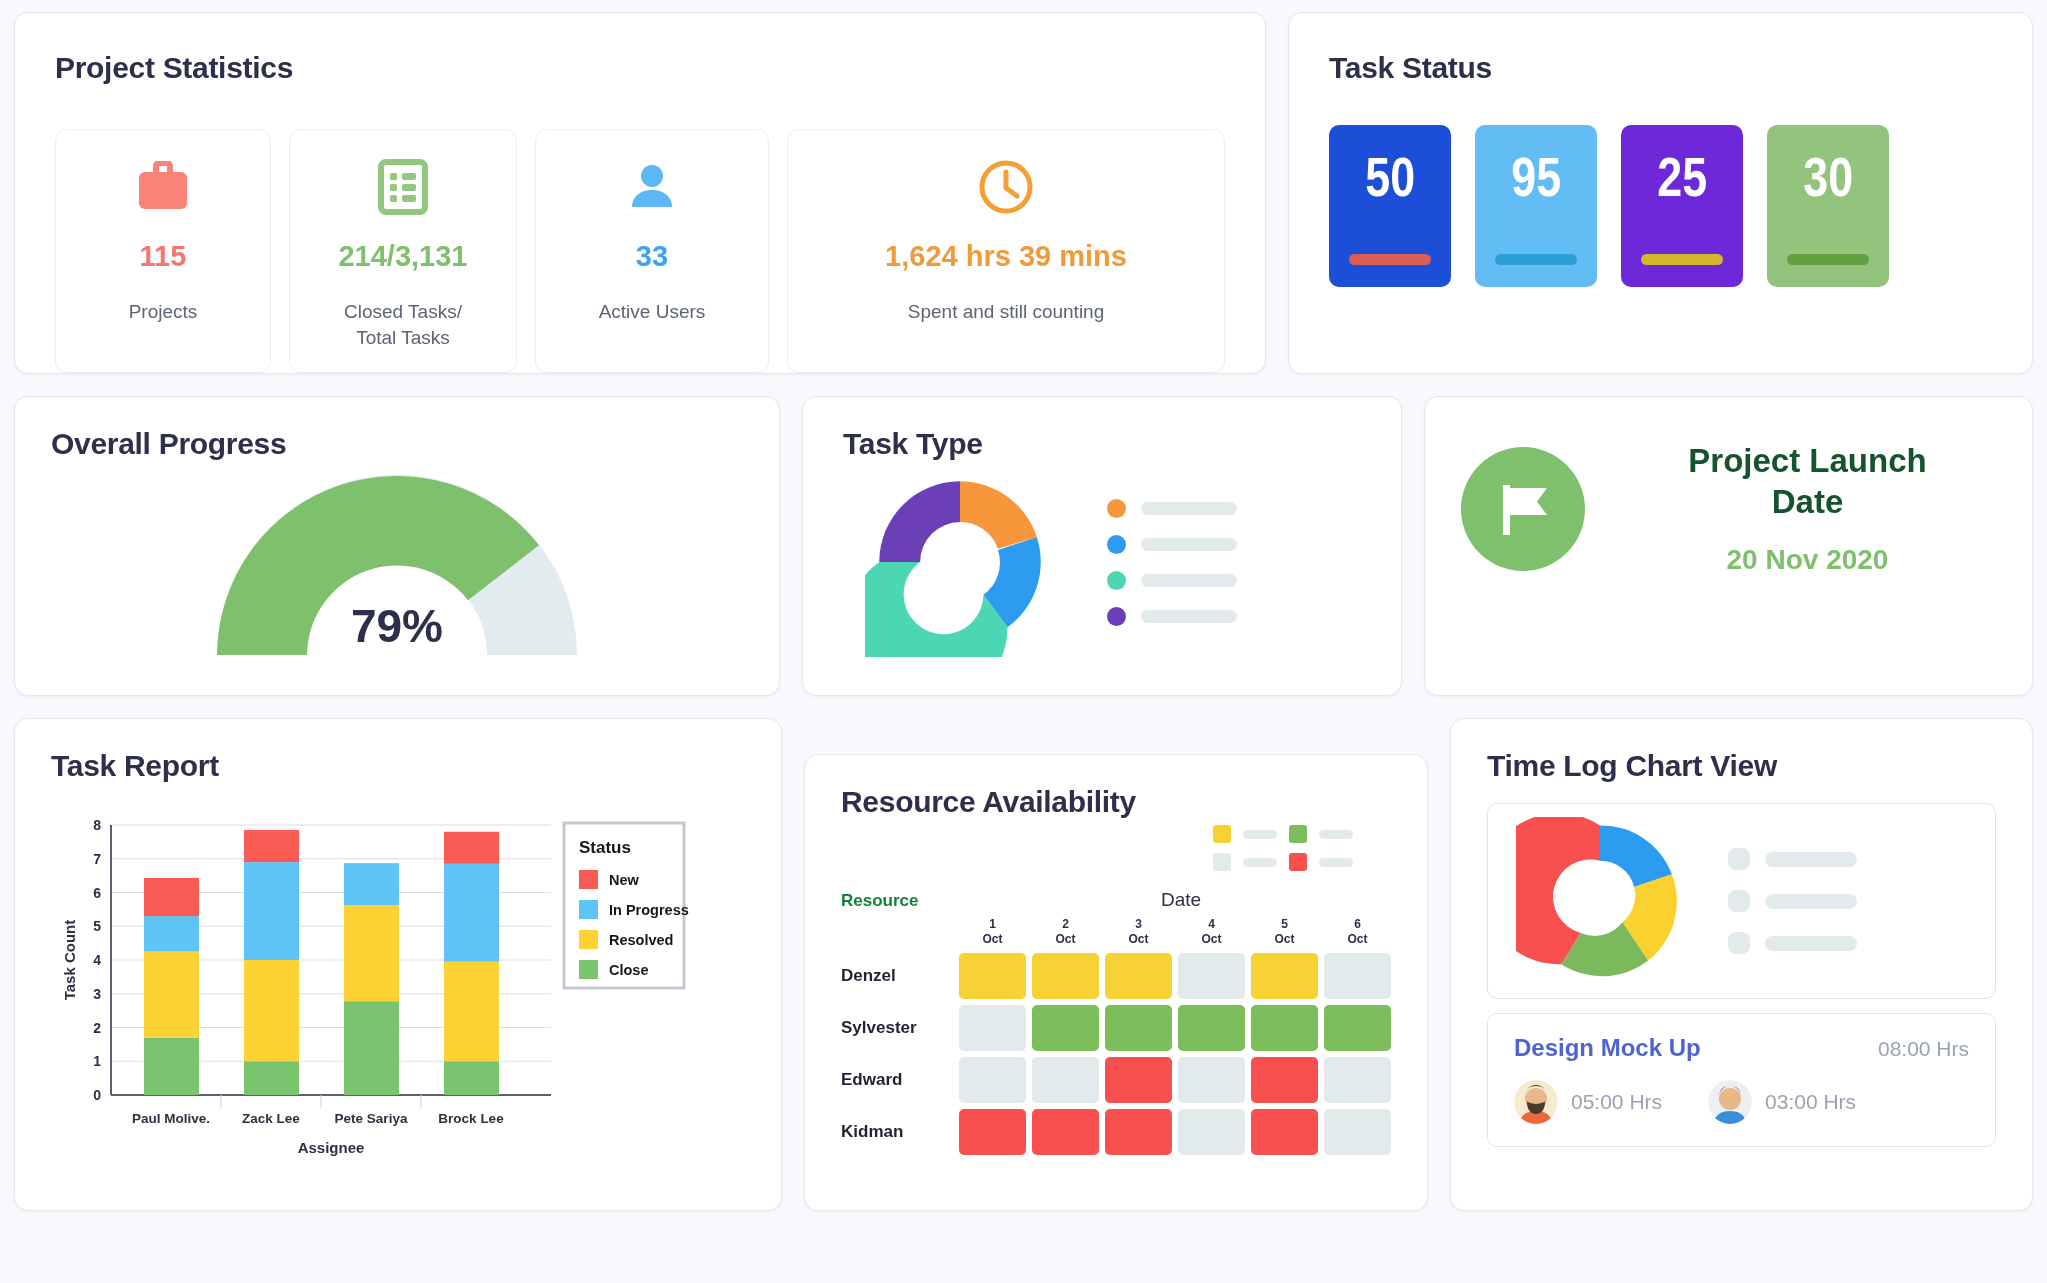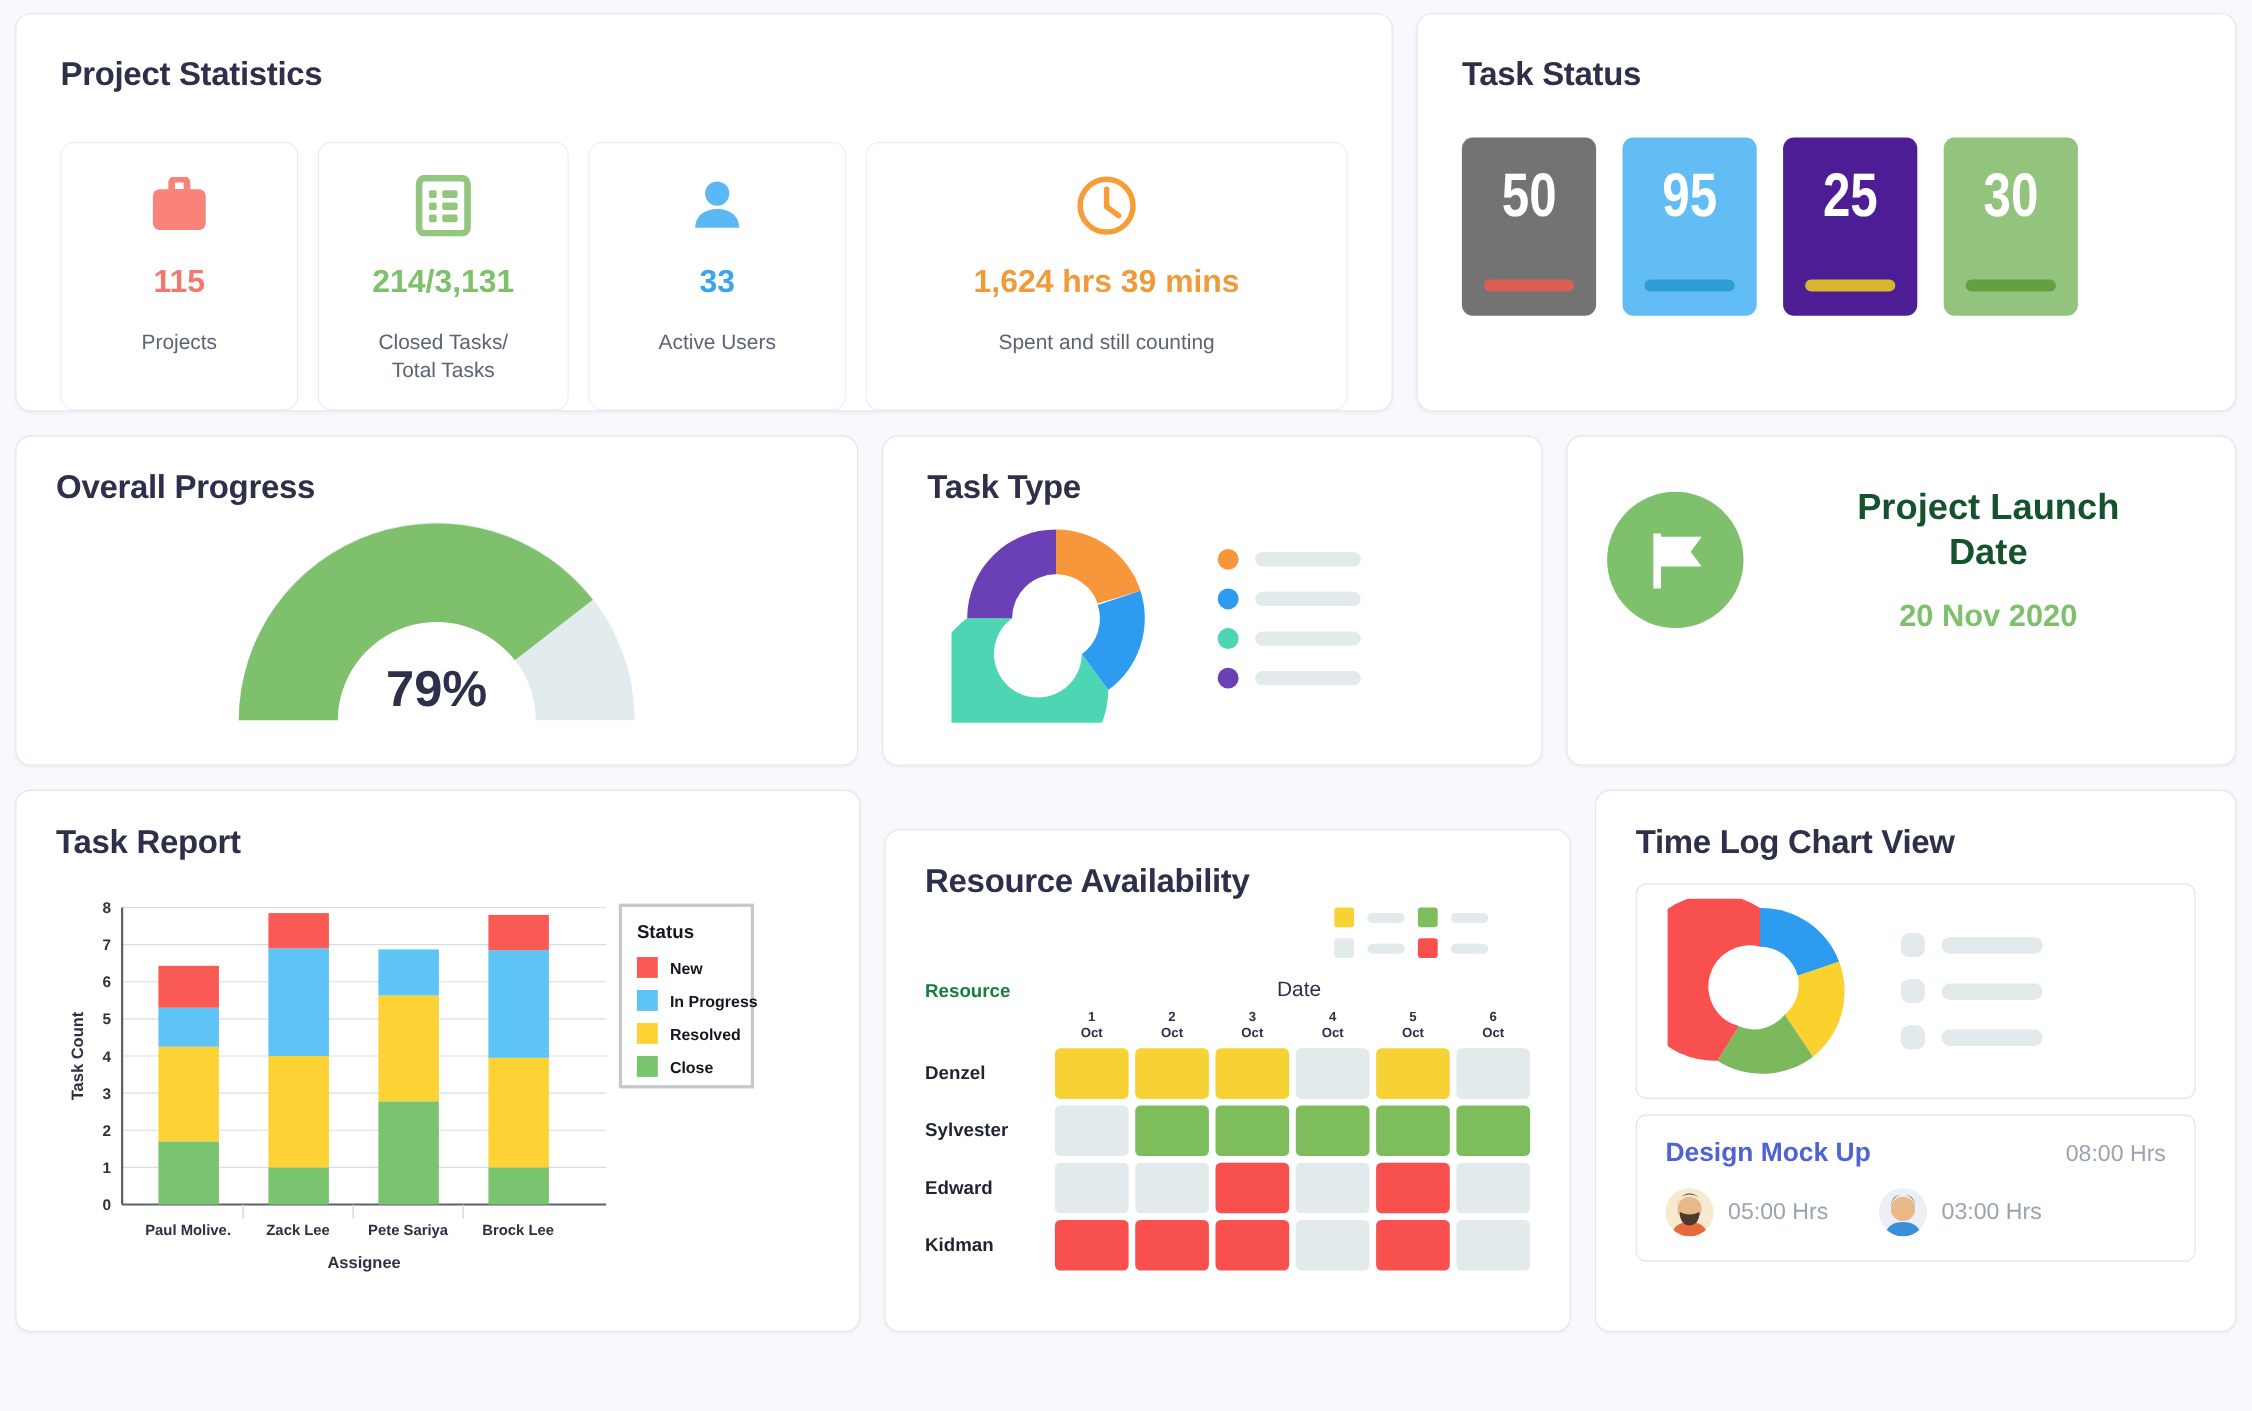--- a/index.html
+++ b/index.html
@@ -224,29 +224,29 @@
           <div class="stat-value v-orange">1,624 hrs 39 mins</div>
           <div class="stat-label">Spent and still counting</div>
         </div>
 
       </div>
     </div>
 
     <div class="card task-status">
       <div class="card-title">Task Status</div>
       <div class="status-cards">
-        <div class="status-card" style="background:#737373">
+        <div class="status-card" style="background:#1d4ed8">
           <div class="status-num">50</div>
           <div class="status-bar" style="background:#db5e56"></div>
         </div>
         <div class="status-card" style="background:#63bdf5">
           <div class="status-num">95</div>
           <div class="status-bar" style="background:#2e9fd6"></div>
         </div>
-        <div class="status-card" style="background:#4c1d95">
+        <div class="status-card" style="background:#6d28d9">
           <div class="status-num">25</div>
           <div class="status-bar" style="background:#d6b62c"></div>
         </div>
         <div class="status-card" style="background:#93c47d">
           <div class="status-num">30</div>
           <div class="status-bar" style="background:#63a040"></div>
         </div>
       </div>
     </div>
   </div>

